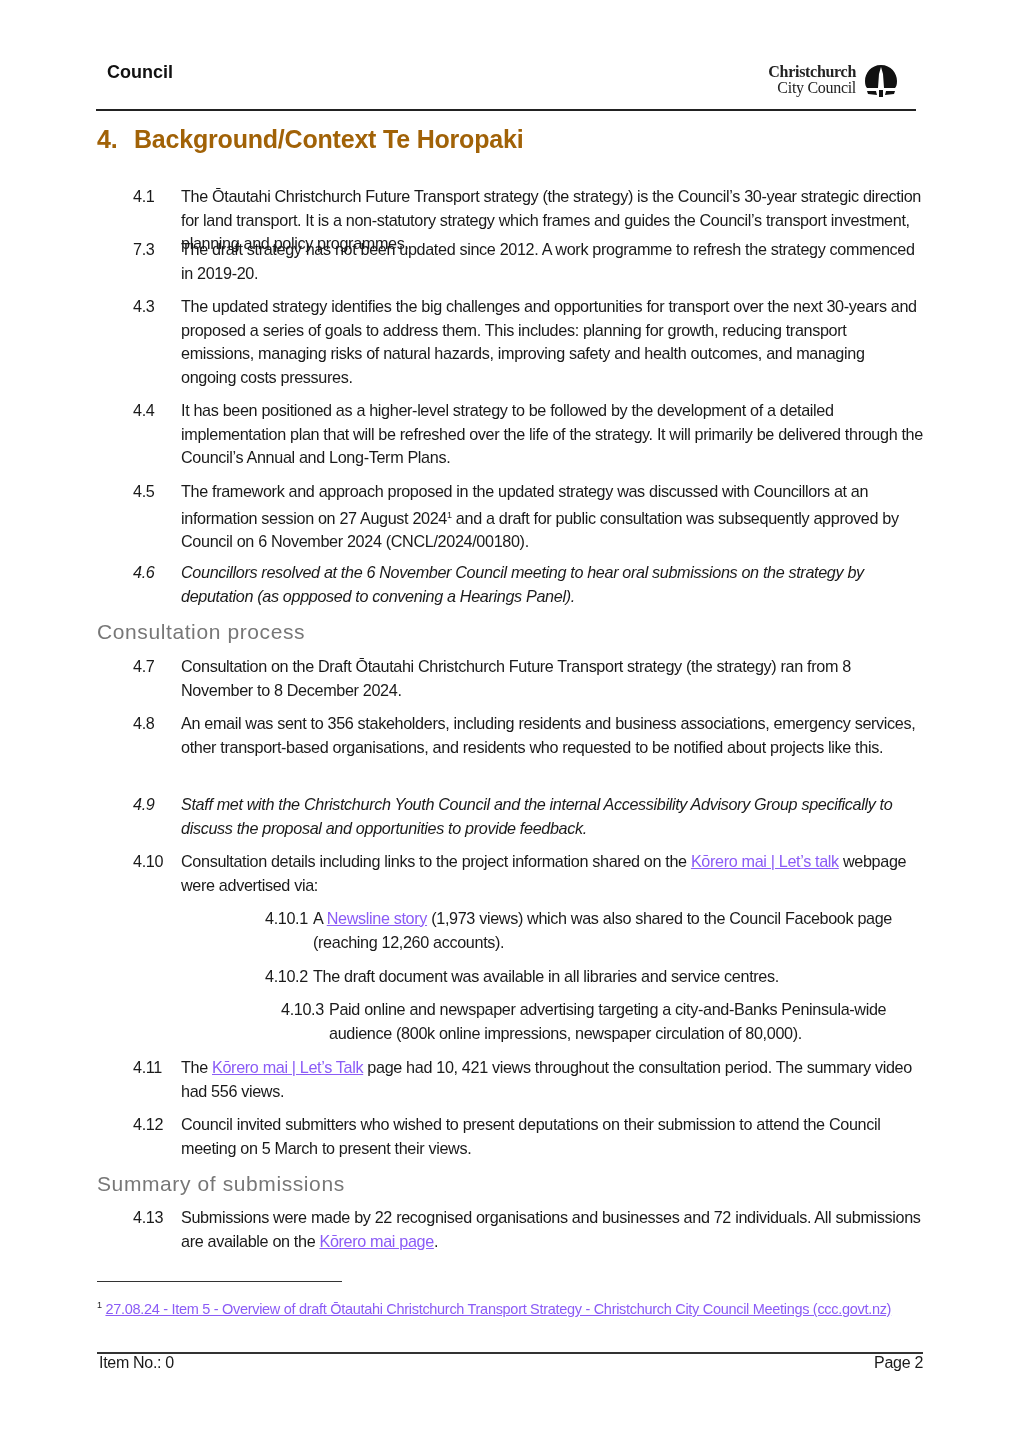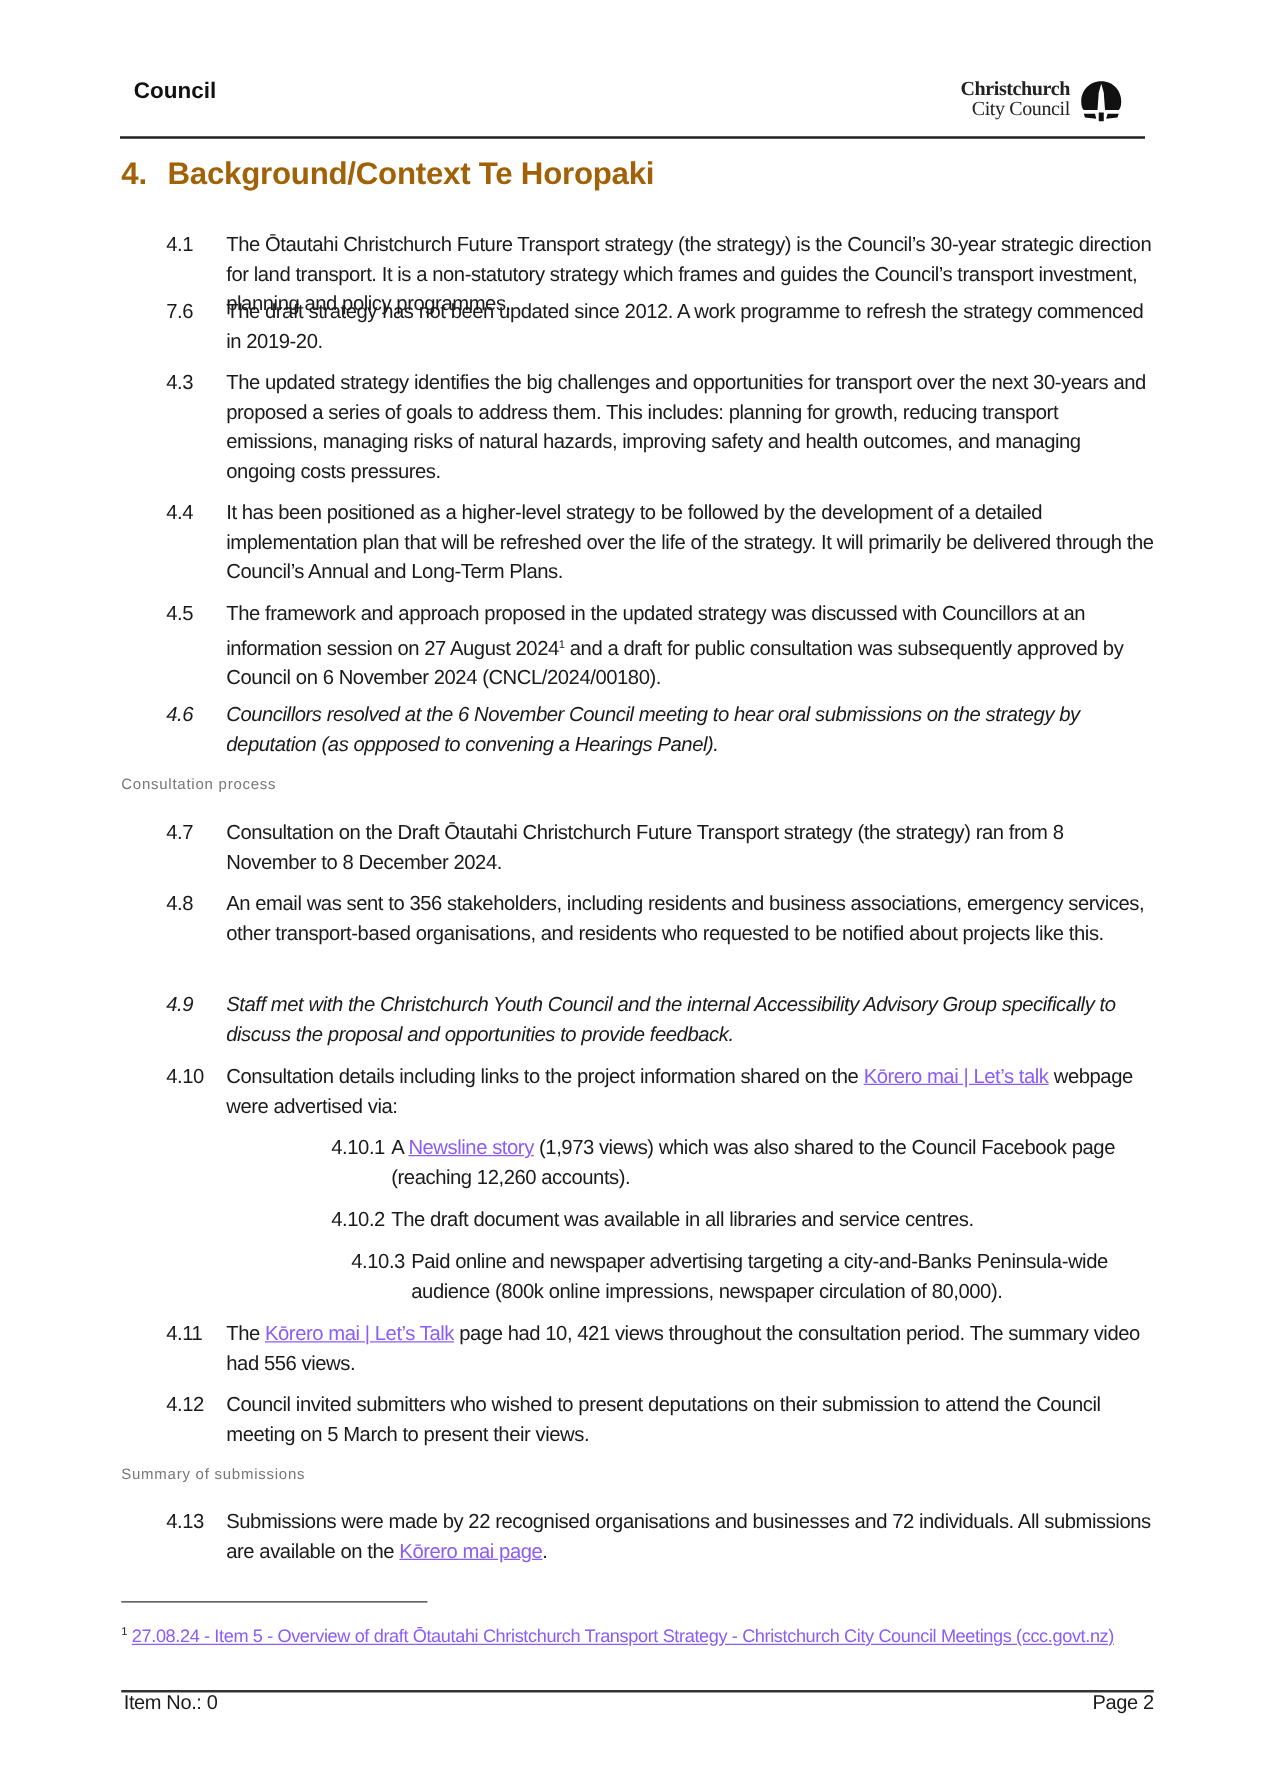--- a/index.html
+++ b/index.html
@@ -13,21 +13,21 @@
     .logo-mark { position: absolute; right: 0; top: 2px; width: 34px; height: 34px; }
     .rule-top { left: 96px; top: 109px; width: 820px; height: 2px; background: #222; }
     .h1 { left: 97px; top: 125px; font-size: 25px; font-weight: bold; color: #a16207; letter-spacing: -0.2px; }
     .h1 .num { display: inline-block; width: 37px; }
     .para { position: absolute; left: 133px; width: 790px; font-size: 16.2px; line-height: 23.5px; letter-spacing: -0.35px; }
     .para .num { position: absolute; left: 0; top: 0; width: 46px; }
     .para .txt { margin-left: 48px; display: block; }
     .sub { position: absolute; left: 265px; width: 655px; font-size: 16.2px; line-height: 23.5px; letter-spacing: -0.35px; }
     .sub .num { position: absolute; left: 0; top: 0; }
     .sub .txt { margin-left: 48px; display: block; text-indent: 0; }
-    .subhead { position: absolute; left: 97px; font-size: 12px; color: #777; letter-spacing: 0.6px; }
+    .subhead { position: absolute; left: 97px; font-size: 21px; color: #777; letter-spacing: 0.6px; }
     a.lnk { color: #8b5cf6; text-decoration: underline; }
     .fn-rule { left: 97px; top: 1281px; width: 245px; height: 1px; background: #333; }
     .footnote { position: absolute; left: 97px; top: 1294px; width: 820px; font-size: 14.5px; line-height: 22px; letter-spacing: -0.3px; }
     .footnote sup { font-size: 9px; color: #222; }
     .rule-bottom { left: 97px; top: 1352px; width: 826px; height: 2px; background: #333; }
     .item-no { left: 99px; top: 1354px; font-size: 16px; letter-spacing: -0.3px; }
     .page-no { right: 89px; top: 1354px; font-size: 16px; letter-spacing: -0.3px; }
   </style>
 </head>
 <body>
@@ -49,21 +49,21 @@
 
 <div class="abs h1">
   <span class="num">4.</span><span>Background/Context Te Horopaki</span>
 </div>
 
 <div class="para" style="top:157px;margin-top:28px;">
   <span class="num">4.1</span>
   <span class="txt">The Ōtautahi Christchurch Future Transport strategy (the strategy) is the Council’s 30-year strategic direction for land transport. It is a non-statutory strategy which frames and guides the Council’s transport investment, planning and policy programmes.</span>
 </div>
 <div class="para" style="top:238px;">
-  <span class="num">7.6</span>
+  <span class="num">7.3</span>
   <span class="txt">The draft strategy has not been updated since 2012. A work programme to refresh the strategy commenced in 2019-20.</span>
 </div>
 <div class="para" style="top:295px;">
   <span class="num">4.3</span>
   <span class="txt">The updated strategy identifies the big challenges and opportunities for transport over the next 30-years and proposed a series of goals to address them. This includes: planning for growth, reducing transport emissions, managing risks of natural hazards, improving safety and health outcomes, and managing ongoing costs pressures.</span>
 </div>
 <div class="para" style="top:399px;">
   <span class="num">4.4</span>
   <span class="txt">It has been positioned as a higher-level strategy to be followed by the development of a detailed implementation plan that will be refreshed over the life of the strategy. It will primarily be delivered through the Council’s Annual and Long-Term Plans.</span>
 </div>

